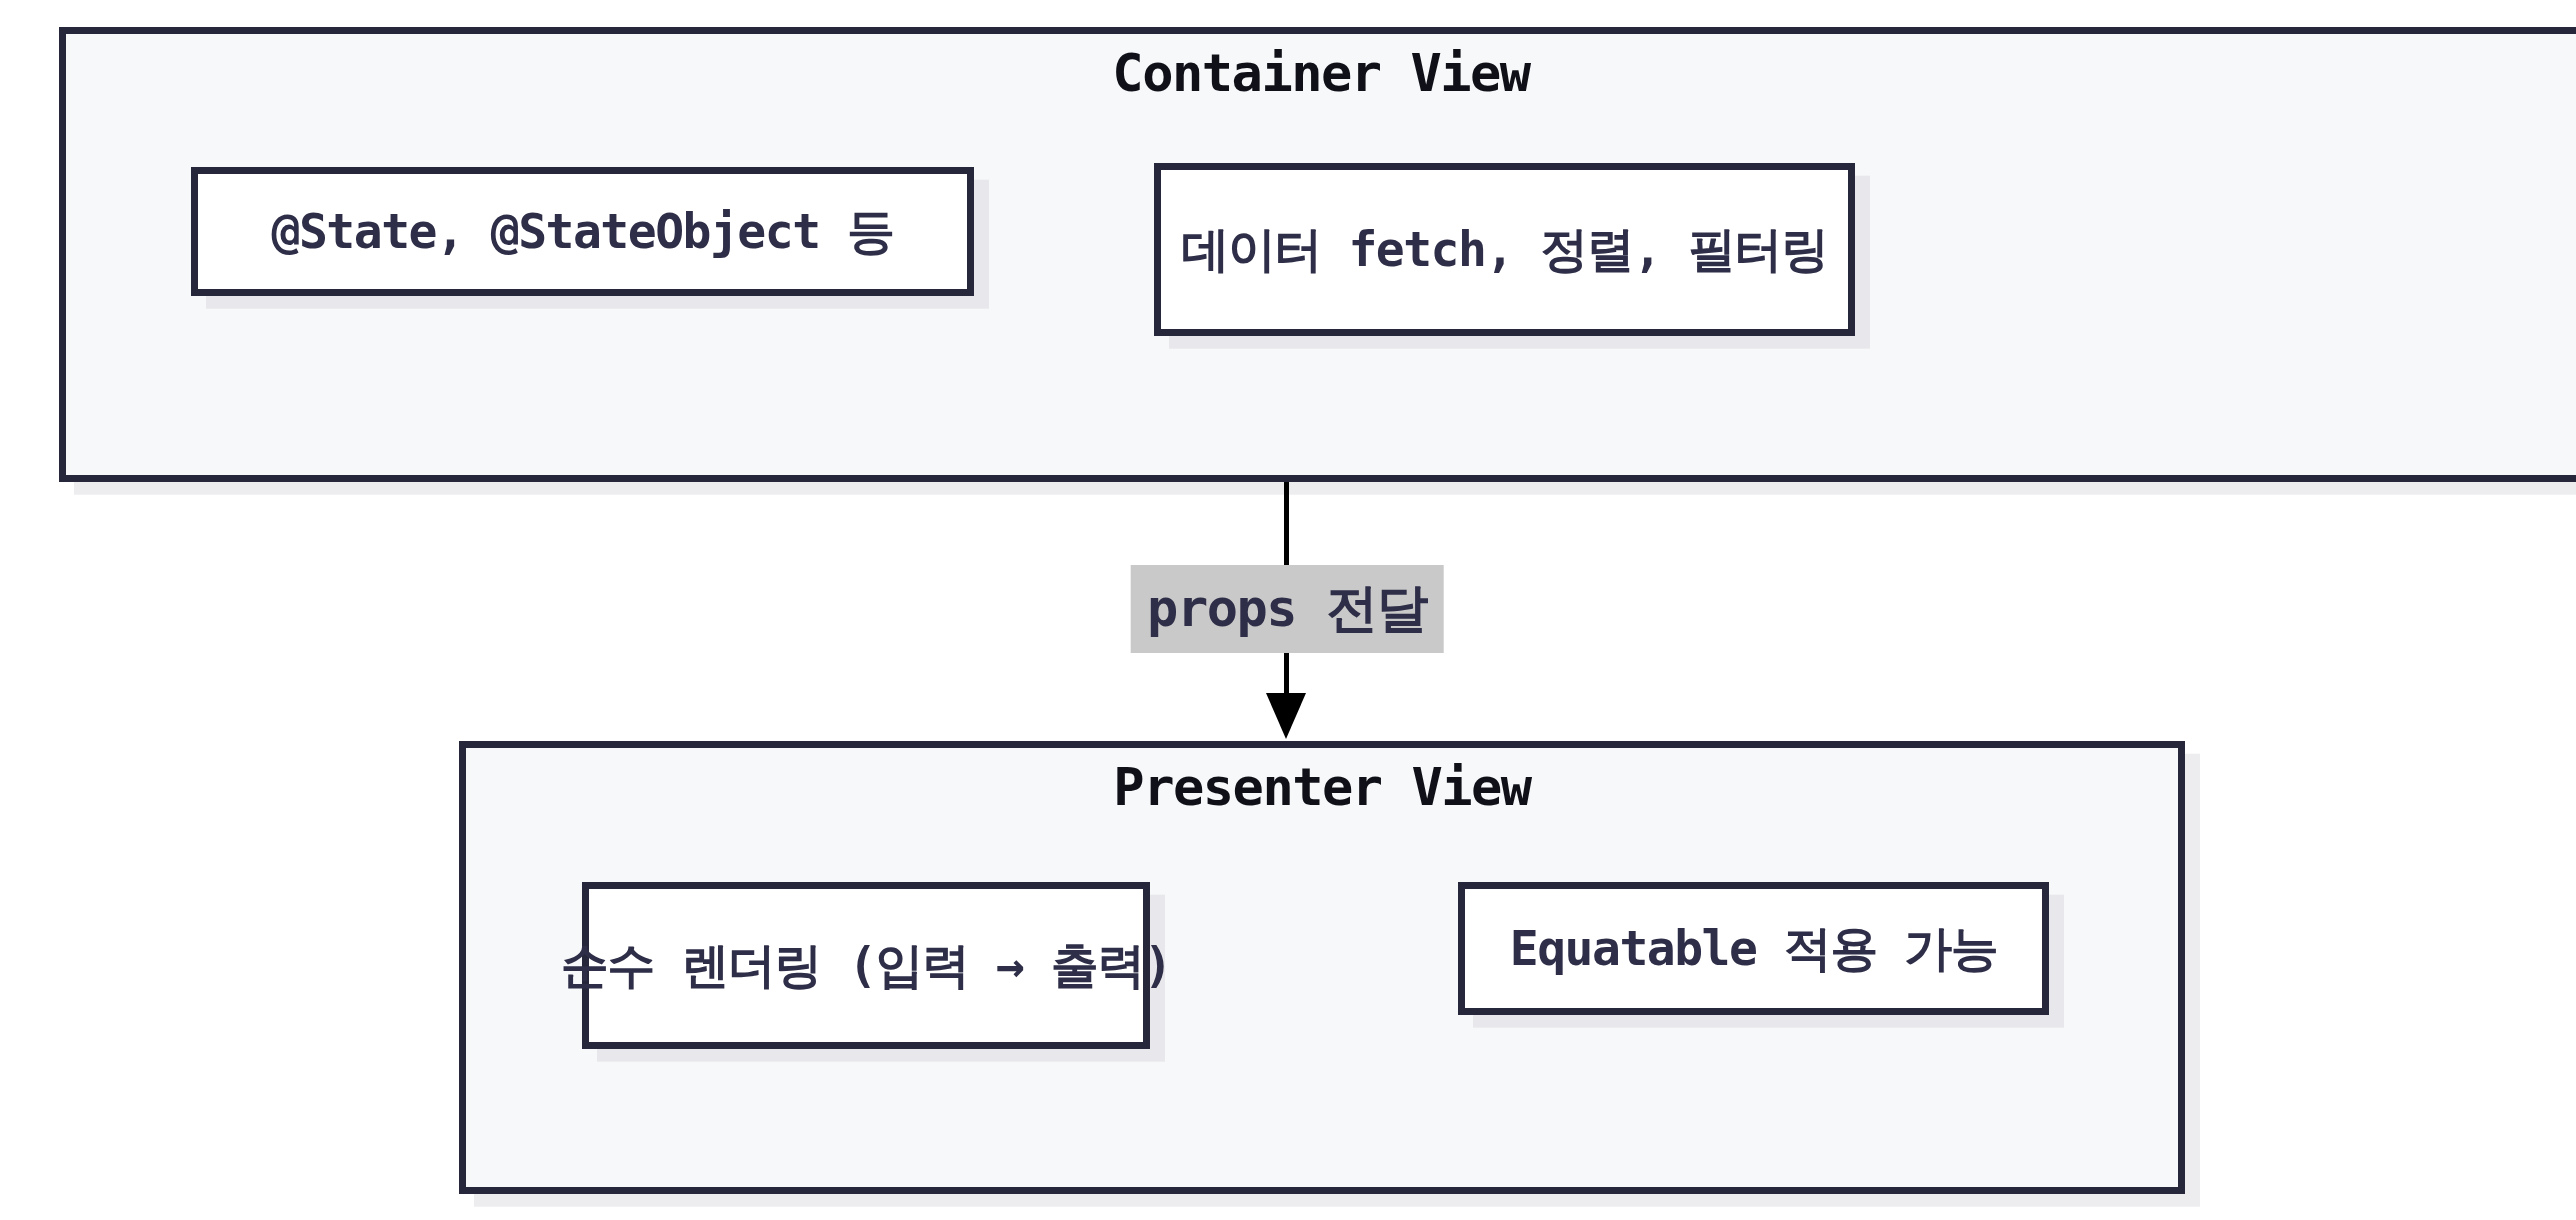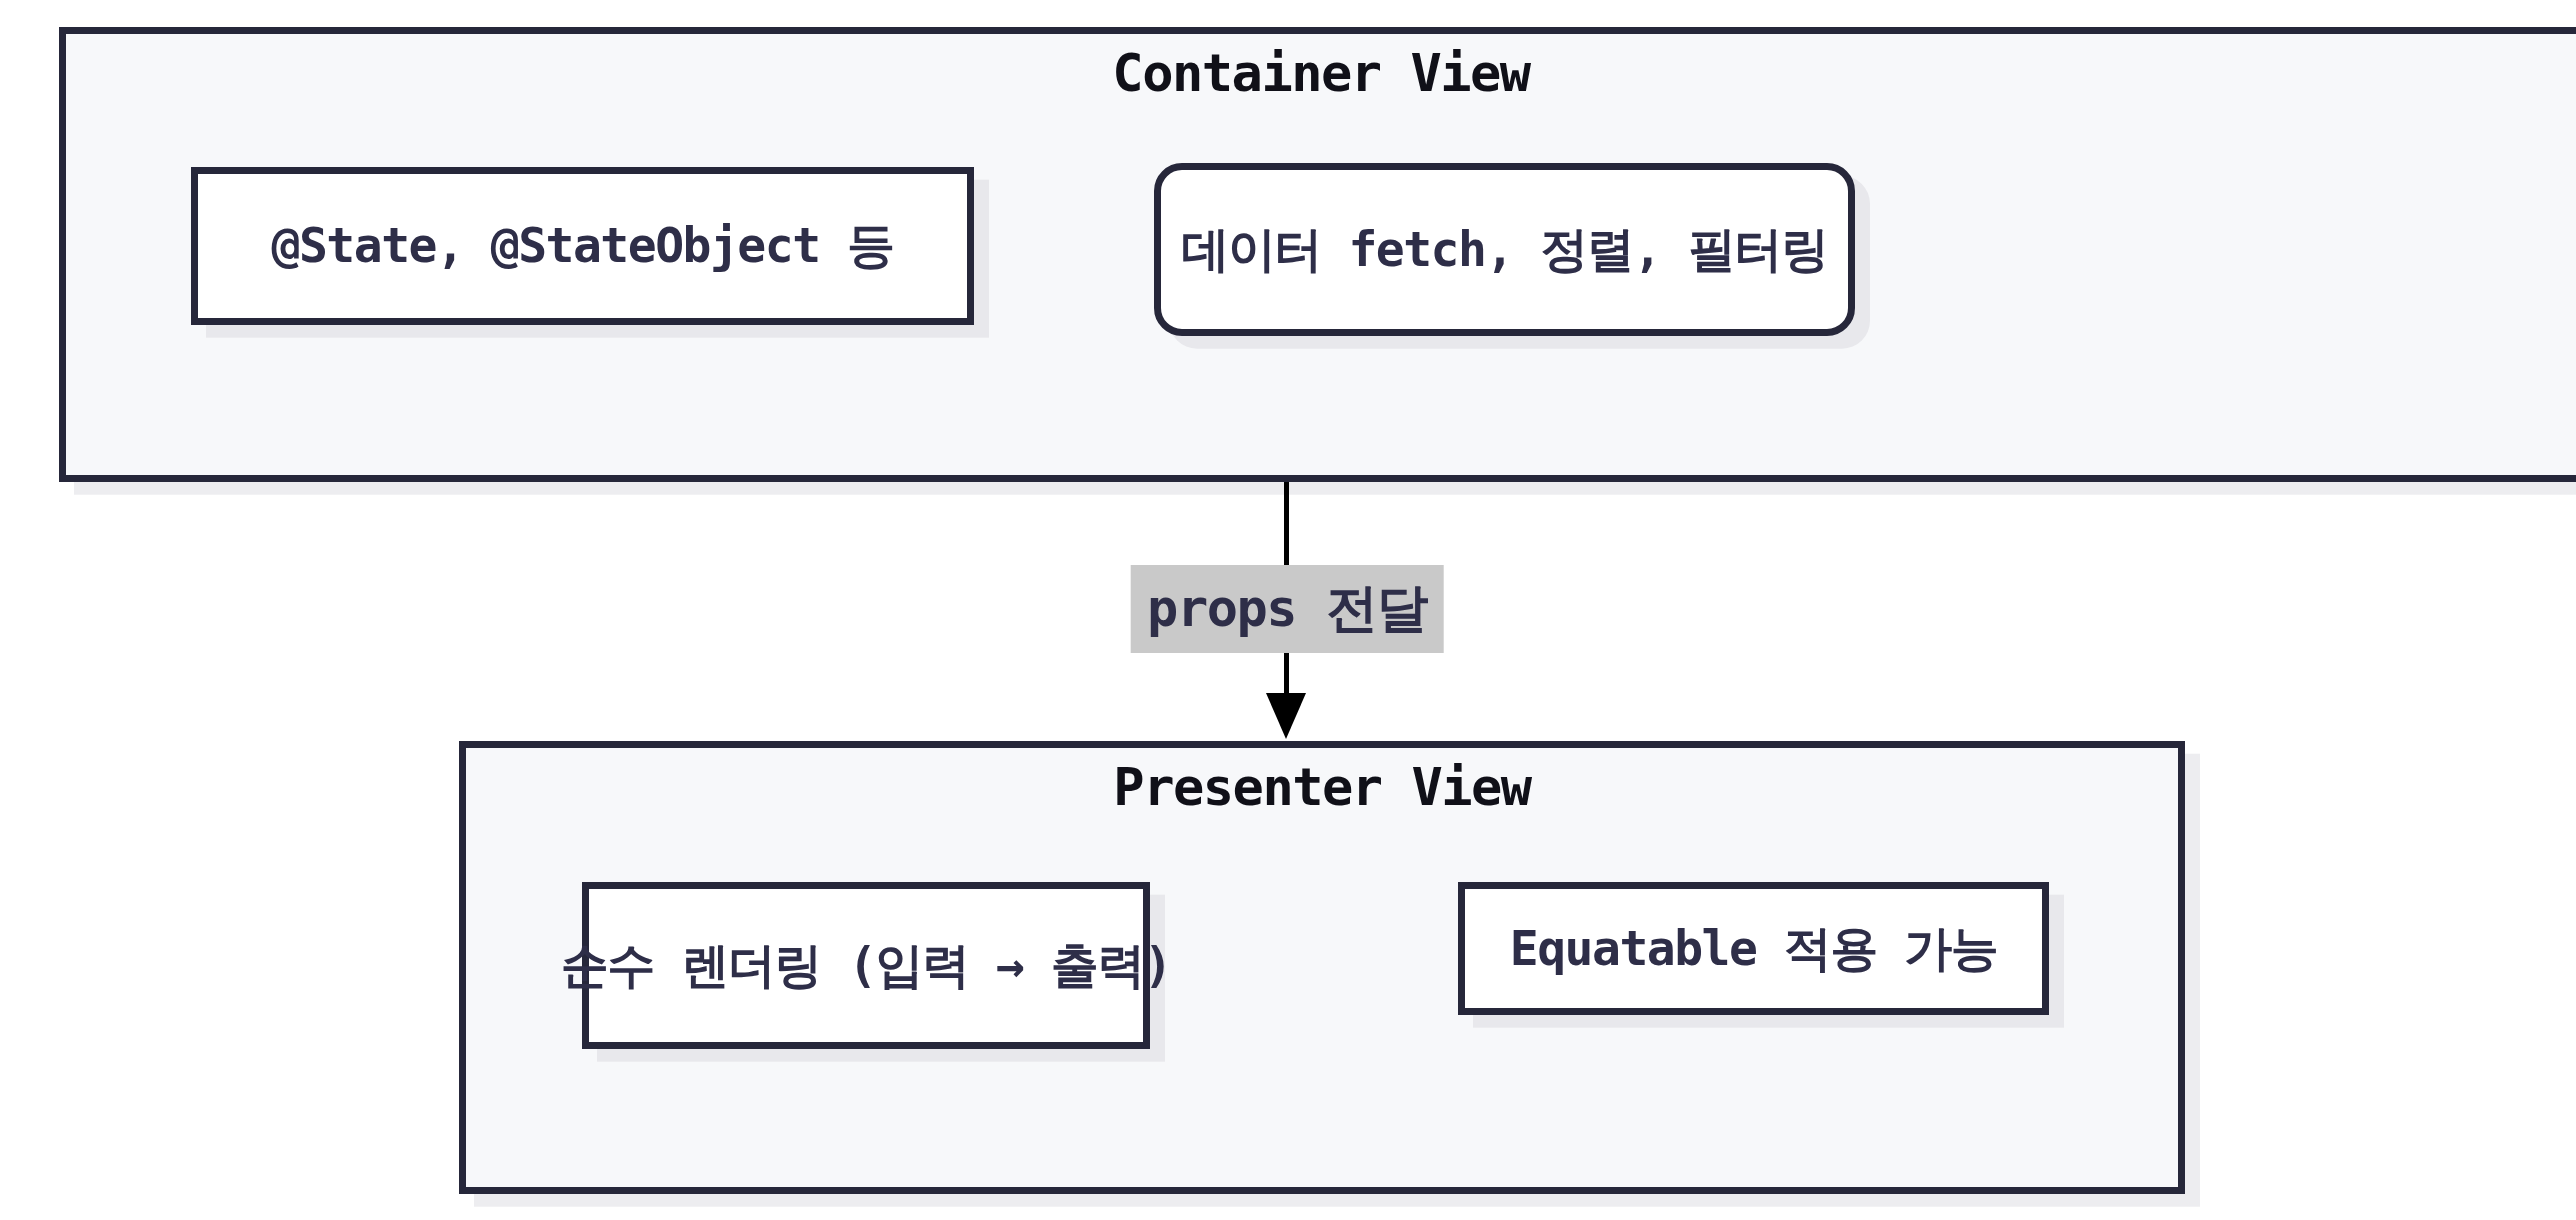--- a/index.html
+++ b/index.html
@@ -49,22 +49,22 @@
     display: flex;
     align-items: center;
     justify-content: center;
     text-align: center;
     font-size: 48px;
     font-weight: 700;
     letter-spacing: -1.5px;
     color: #2e2e48;
     white-space: nowrap;
   }
-  .node-state    { left: 125px;  top: 133px; width: 783px; height: 158px; }
-  .node-fetch    { left: 1088px; top: 129px; width: 701px;  height: 173px; border-radius: 28px; }
+  .node-state    { left: 125px;  top: 133px; width: 783px; height: 129px; }
+  .node-fetch    { left: 1088px; top: 129px; width: 701px;  height: 173px; }
   .node-event    { left: 1970px; top: 133px; width: 414px;  height: 169px; }
   .node-render   { left: 116px;  top: 134px; width: 568px;  height: 167px; }
   .node-equatable{ left: 992px; top: 134px; width: 591px;  height: 133px; }
 
   
   .edge-line {
     position: absolute;
     left: 1284px; top: 482px;
     width: 5.2px; height: 217px;
     background: #000000;

